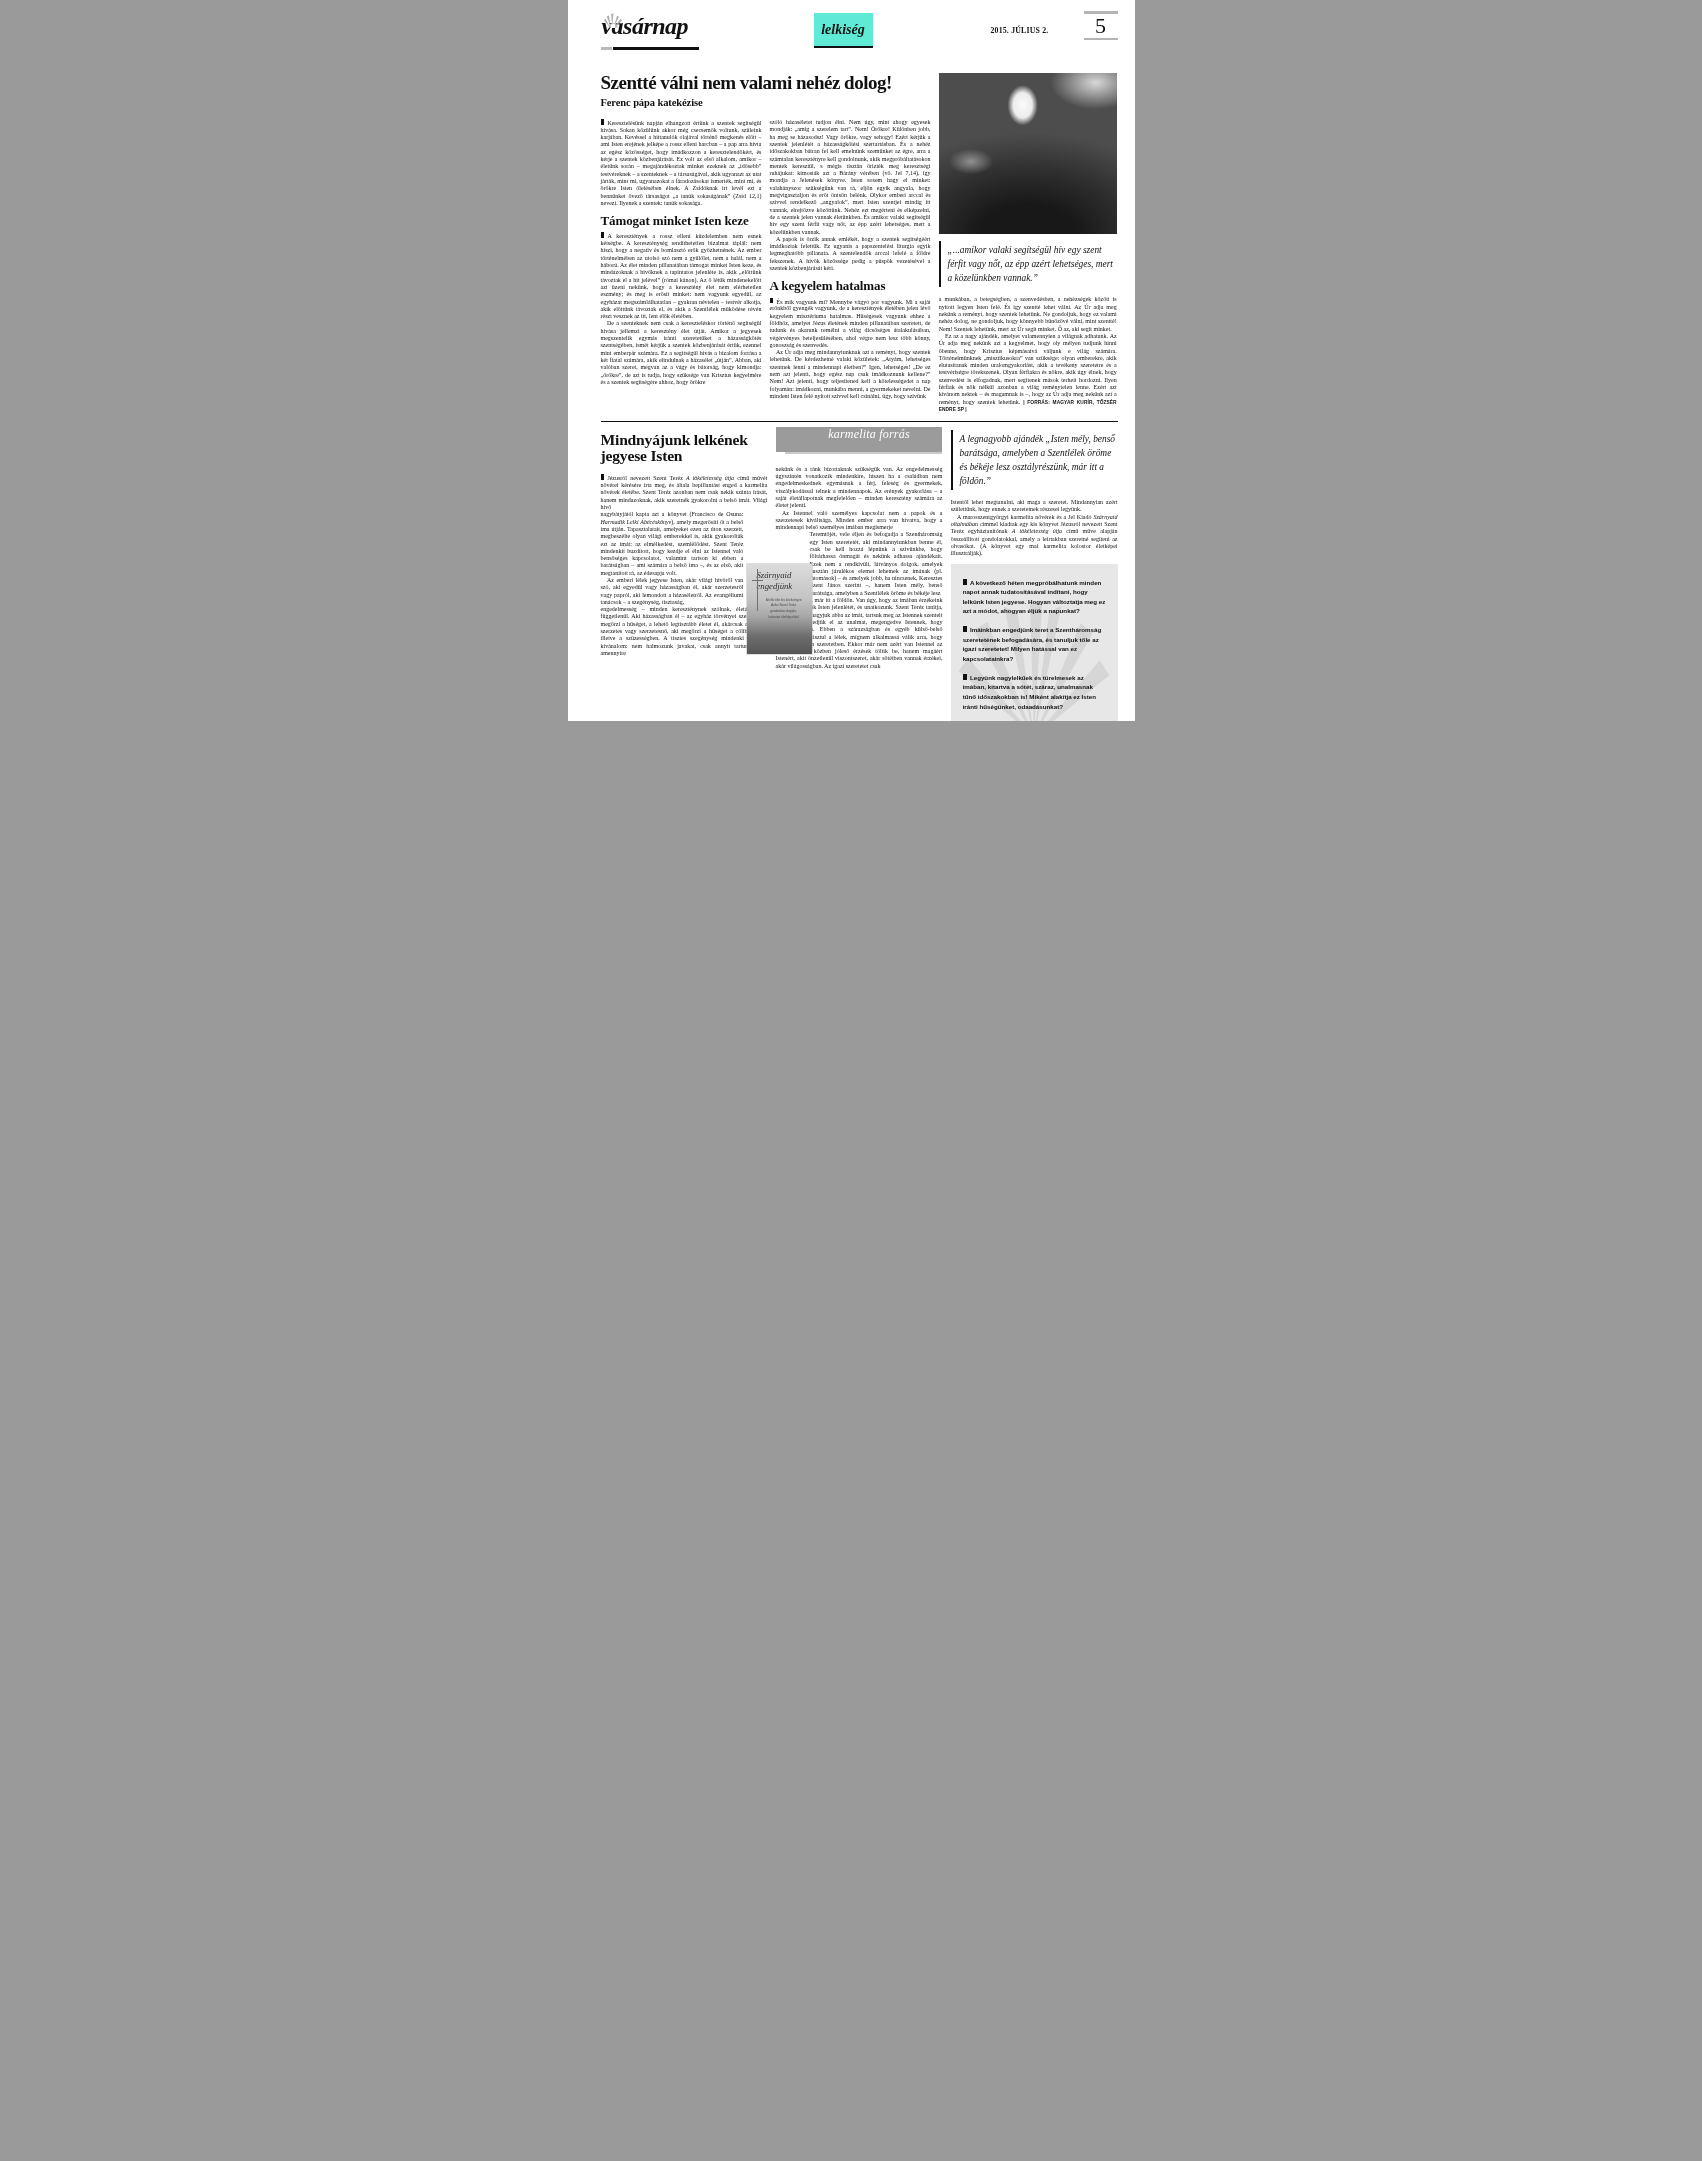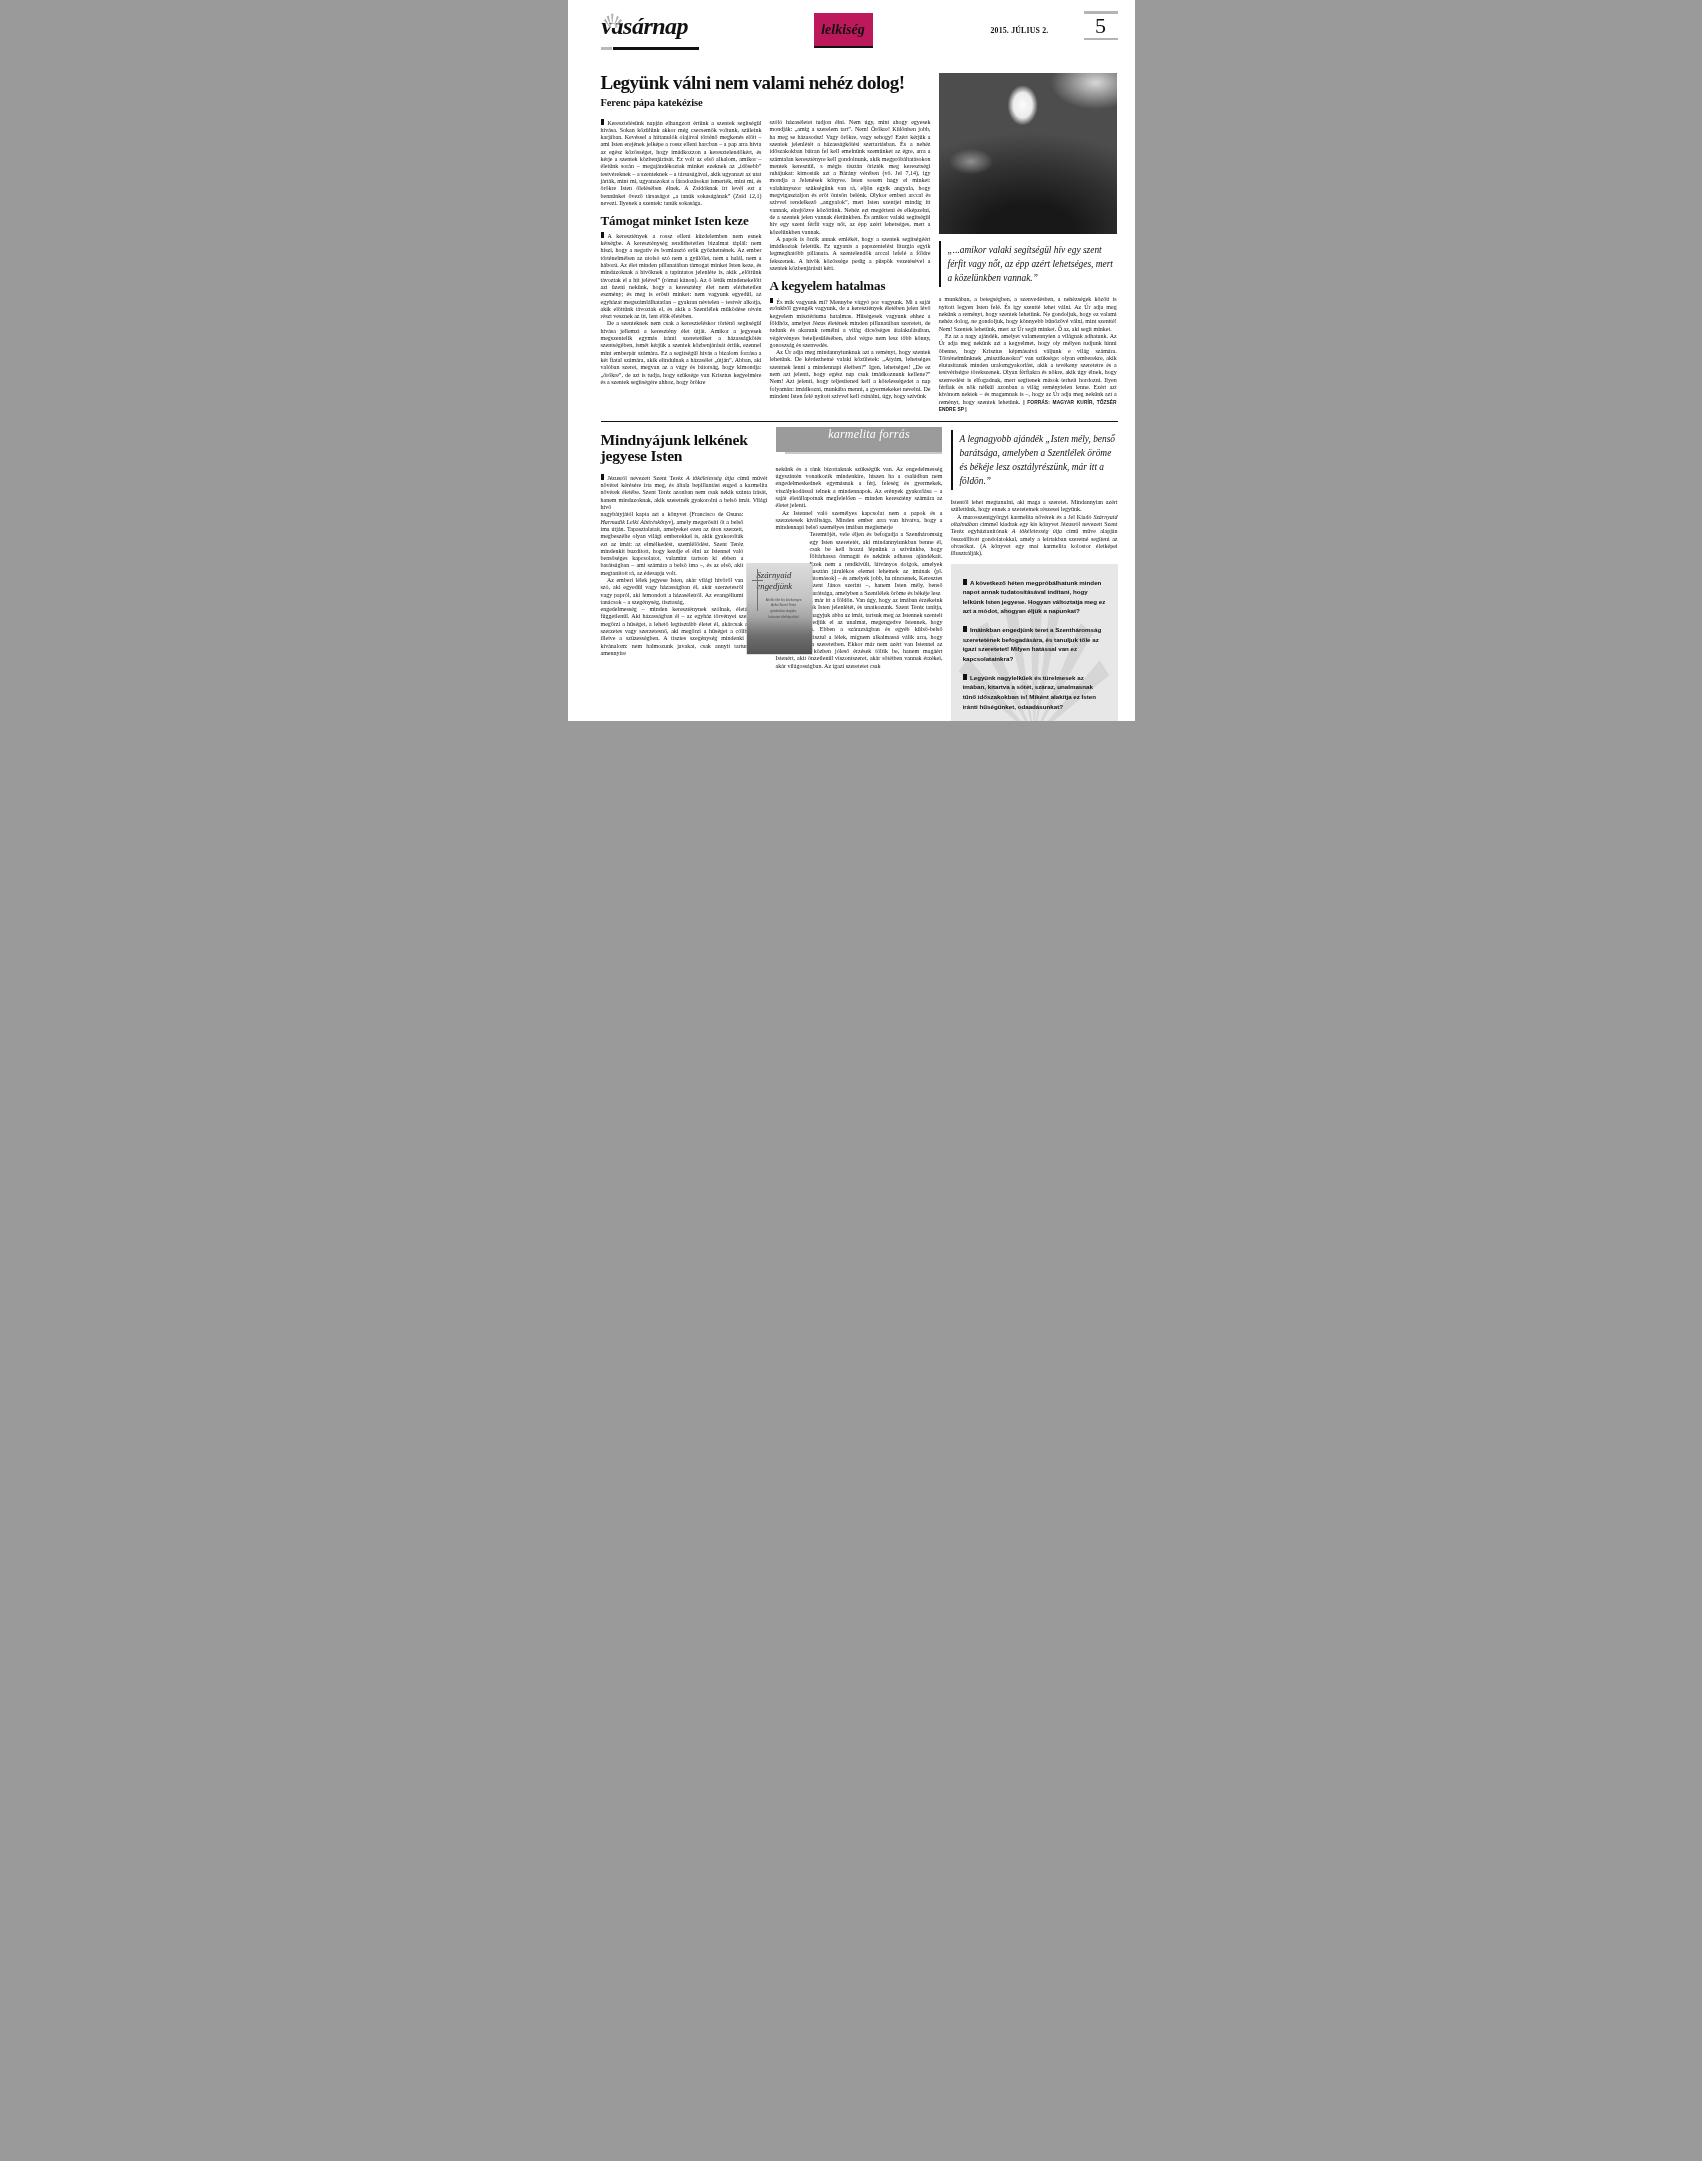--- a/index.html
+++ b/index.html
@@ -14,21 +14,21 @@
   .hdr { position:relative; height:42px; }
   .mast { position:absolute; left:0; top:0; width:99px; }
   .sunburst { position:absolute; left:2.7px; top:-2.7px; }
   .mastword { font-style:italic; font-weight:bold; font-size:24px; line-height:1;
               letter-spacing:-0.5px; display:block; padding-left:0.9px; }
   .mast-rule { position:absolute; left:0; top:33px; width:99px; height:3.2px; font-size:0; }
   .mast-rule .sg { display:inline-block; height:3.2px; vertical-align:top; }
   .seg-gray { width:11px; background:#b9b9b9; margin-right:1.8px; }
   .seg-black { width:86px; background:#111; }
   .section-badge { position:absolute; left:213px; top:-0.9px; width:59px; height:35px;
-    background:#be185d; border-bottom:2.3px solid #111; text-align:center; }
+    background:#5eead4; border-bottom:2.3px solid #111; text-align:center; }
   .section-badge span { font-style:italic; font-weight:bold; font-size:14px; line-height:33px; }
   .hdr-date { position:absolute; right:69px; top:12px; font-weight:bold; font-size:7.8px;
     letter-spacing:0.2px; }
   .pageno { position:absolute; right:0; top:-2.7px; width:34px; text-align:center; }
   .pageno .bar { height:2.7px; background:#b4b4b4; }
   .pageno .num { font-size:22px; line-height:24px; font-weight:normal; }
   
   .body-p { font-size:6px; line-height:7.3px; text-align:justify; }
   .body-p + .body-p { text-indent:6.4px; }
   .psq { display:inline-block; width:3.7px; height:5.5px; background:#111; margin-right:3.2px; }
@@ -111,21 +111,21 @@
     <div class="hdr-date">2015. JÚLIUS 2.</div>
     <div class="pageno">
       <div class="bar"></div>
       <div class="num">5</div>
       <div class="bar"></div>
     </div>
   </div>
 
   <div class="art1">
     <div class="a1-left">
-      <h1 class="a1-head">Legyünk válni nem valami nehéz dolog!</h1>
+      <h1 class="a1-head">Szentté válni nem valami nehéz dolog!</h1>
       <div class="a1-sub">Ferenc pápa katekézise</div>
       <div class="cols2">
         <div>
           <p class="body-p"><span class="psq"></span><span>Keresztelésünk napján elhangzott értünk a szentek segítségül hívása. Sokan közülünk akkor még csecsemők voltunk, szüleink karjában. Kevéssel a hittanulók olajával történő megkenés előtt – ami Isten erejének jelképe a rossz elleni harcban – a pap arra hívta az egész közösséget, hogy imádkozzon a keresztelendőkért, és kérje a szentek közbenjárását. Ez volt az első alkalom, amikor – életünk során – megajándékoztak minket ezeknek az „idősebb” testvéreknek – a szenteknek – a társaságával, akik ugyanazt az utat járták, mint mi, ugyanazokat a fáradozásokat ismerték, mint mi, és örökre Isten ölelésében élnek. A Zsidóknak írt levél ezt a bennünket övező társaságot „a tanúk sokaságának” (Zsid 12,1) nevezi. Ilyenek a szentek: tanúk sokasága.</span></p>
           <h3 class="subhead">Támogat minket Isten keze</h3>
           <p class="body-p"><span class="psq"></span><span>A keresztények a rossz elleni küzdelemben nem esnek kétségbe. A kereszténység rendíthetetlen bizalmat táplál: nem hiszi, hogy a negatív és bomlasztó erők győzhetnének. Az ember történelmében az utolsó szó nem a gyűlölet, nem a halál, nem a háború. Az élet minden pillanatában támogat minket Isten keze, és mindazoknak a hívőknek a tapintatos jelenléte is, akik „előttünk távoztak el a hit jelével” (római kánon). Az ő létük mindenekelőtt azt üzeni nekünk, hogy a keresztény élet nem elérhetetlen eszmény; és meg is erősít minket: nem vagyunk egyedül, az egyházat megszámlálhatatlan – gyakran névtelen – testvér alkotja, akik előttünk távoztak el, és akik a Szentlélek működése révén részt vesznek az itt, lent élők életében.</span></p>
           <p class="body-p">De a szenteknek nem csak a kereszteléskor történő segítségül hívása jellemzi a keresztény élet útját. Amikor a jegyesek megszentelik egymás iránti szeretetüket a házasságkötés szentségében, ismét kérjük a szentek közbenjárását értük, ezennel mint emberpár számára. Ez a segítségül hívás a bizalom forrása a két fiatal számára, akik elindulnak a házasélet „útján”. Abban, aki valóban szeret, megvan az a vágy és bátorság, hogy kimondja: „örökre”, de azt is tudja, hogy szüksége van Krisztus kegyelmére és a szentek segítségére ahhoz, hogy örökre</p>
         </div>
         <div>
           <p class="body-p">szóló házaséletet tudjon élni. Nem úgy, mint ahogy egyesek mondják: „amíg a szerelem tart”. Nem! Örökre! Különben jobb, ha meg se házasodsz! Vagy örökre, vagy sehogy! Ezért kérjük a szentek jelenlétét a házasságkötési szertartásban. És a nehéz időszakokban bátran fel kell emelnünk szemünket az égre, arra a számtalan keresztényre kell gondolnunk, akik megpróbáltatásokon mentek keresztül, s mégis tisztán őrizték meg keresztségi ruhájukat: kimosták azt a Bárány vérében (vö. Jel 7,14), így mondja a Jelenések könyve. Isten sosem hagy el minket: valahányszor szükségünk van rá, eljön egyik angyala, hogy megvigasztaljon és erőt öntsön belénk. Olykor emberi arccal és szívvel rendelkező „angyalok”, mert Isten szentjei mindig itt vannak, elrejtőzve közöttünk. Nehéz ezt megérteni és elképzelni, de a szentek jelen vannak életünkben. És amikor valaki segítségül hív egy szent férfit vagy nőt, az épp azért lehetséges, mert a közelünkben vannak.</p>

